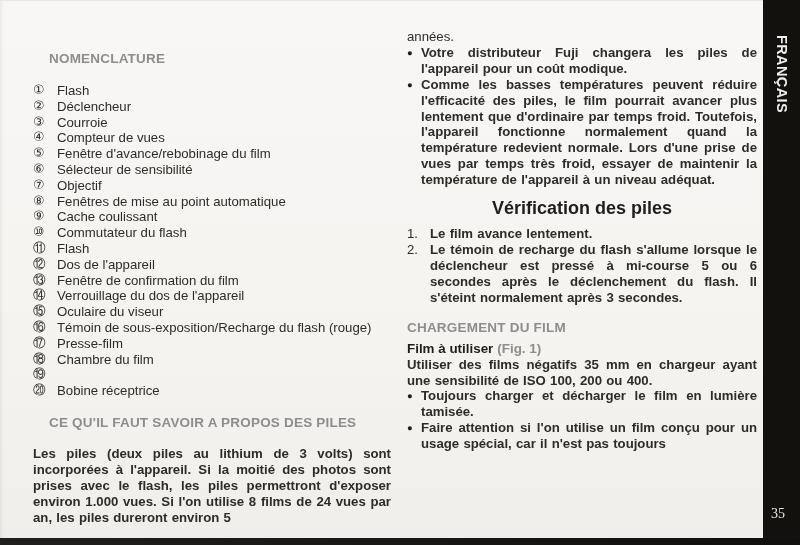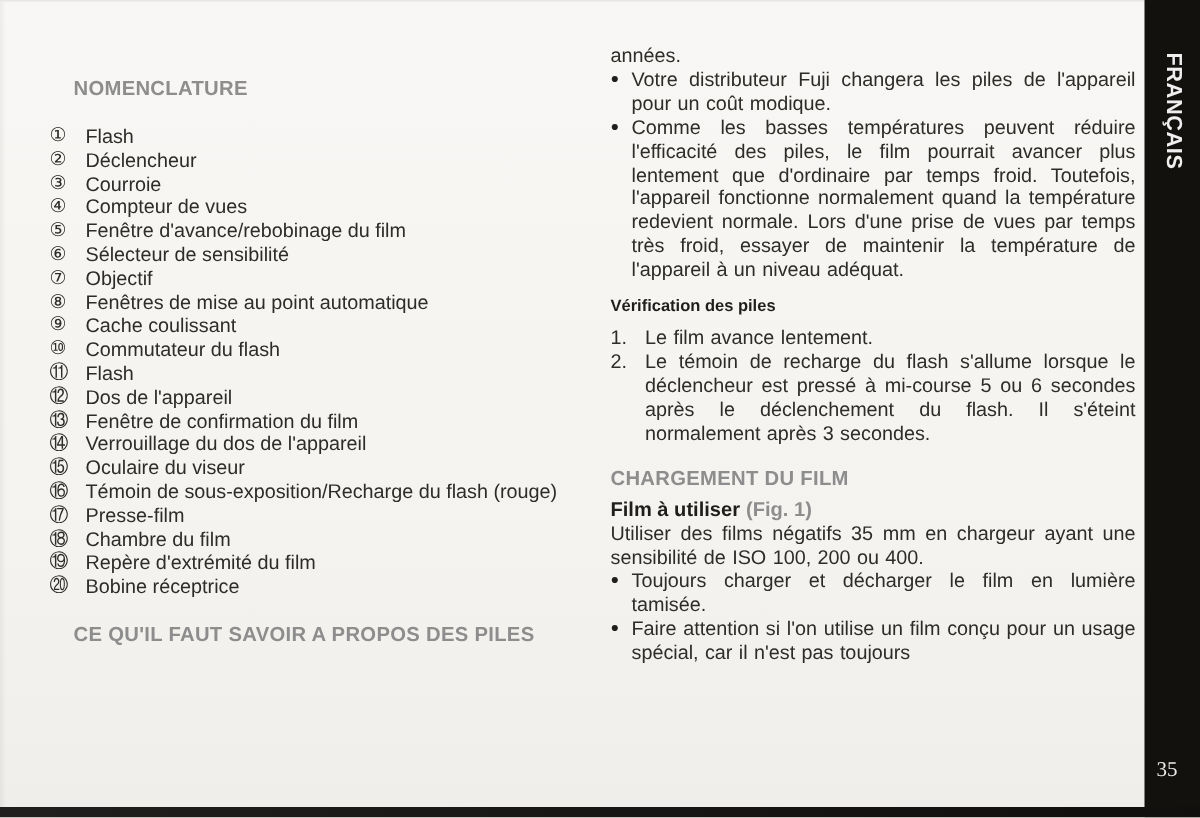--- a/index.html
+++ b/index.html
@@ -9,24 +9,24 @@
     font-family:"Liberation Sans","DejaVu Sans",sans-serif;color:#2e2c29;
     box-shadow:inset 0 1px 0 #e8e7e4, inset 2px 0 3px rgba(0,0,0,0.05);
   }
   .col-left{position:absolute;left:33px;top:35px;width:358px;}
   .col-right{position:absolute;left:407px;top:29px;width:350px;}
   h2.sec{font-size:13.5px;font-weight:bold;color:#8d8d8d;margin:16px;letter-spacing:0.2px;}
   .nomen{list-style:none;margin:17px 0 0 0;padding:0;font-size:13.2px;line-height:15.8px;}
   .nomen li{display:flex;}
   .nomen .num{flex:0 0 24px;font-size:12.6px;}
   .body{font-size:13.2px;line-height:15.9px;margin:0;word-spacing:0.6px;}
-  .just{text-align:justify;}
+  .just{text-align:justify;font-weight:bold;}
   .sec2{margin-top:13px;}
   .para-batt{margin-top:5px;}
-  h3.sub{font-size:11px;font-weight:bold;color:#1f1e1c;margin:10px 0 7px 0;}
+  h3.sub{font-size:18px;font-weight:bold;color:#1f1e1c;margin:10px 0 7px 0;text-align:center;}
   .bullet{display:flex;}
   .bmark{flex:0 0 14px;font-size:9.5px;padding-top:2px;color:#1f1e1c;}
   .numline{display:flex;}
   .nmark{flex:0 0 23px;}
   h2.charge{margin:14px 0 6px 0;}
   h3.film{font-size:13.4px;font-weight:bold;color:#1f1e1c;margin:0 0 1px 0;}
   .fig{color:#8d8d8d;font-weight:bold;margin-left:4px;}
   .lang-tab{position:absolute;left:763px;top:0;width:37px;height:545px;background:#13110e;}
   .lang-label{
     position:absolute;top:74px;left:19px;
@@ -117,29 +117,29 @@
       <li>
           <span class="num">⑰</span>
           <span class="lbl">Presse-film</span>
         </li>
       <li>
           <span class="num">⑱</span>
           <span class="lbl">Chambre du film</span>
         </li>
       <li>
           <span class="num">⑲</span>
-          <span class="lbl">Repère d'extrémité du film</span>
         </li>
       <li>
           <span class="num">⑳</span>
           <span class="lbl">Bobine réceptrice</span>
         </li>
     </ol>
 
     <h2 class="sec sec2">CE QU'IL FAUT SAVOIR A PROPOS DES PILES</h2>
+    <p class="body just para-batt">Les piles (deux piles au lithium de 3 volts) sont incorporées à l'appareil. Si la moitié des photos sont prises avec le flash, les piles permettront d'exposer environ 1.000 vues. Si l'on utilise 8 films de 24 vues par an, les piles dureront environ 5</p>
   </div>
 
   <div class="col-right">
     <p class="body">années.</p>
 
     <div class="bullet">
       <span class="bmark">●</span>
       <p class="body just">Votre distributeur Fuji changera les piles de l'appareil pour un coût modique.</p>
     </div>
     <div class="bullet">

